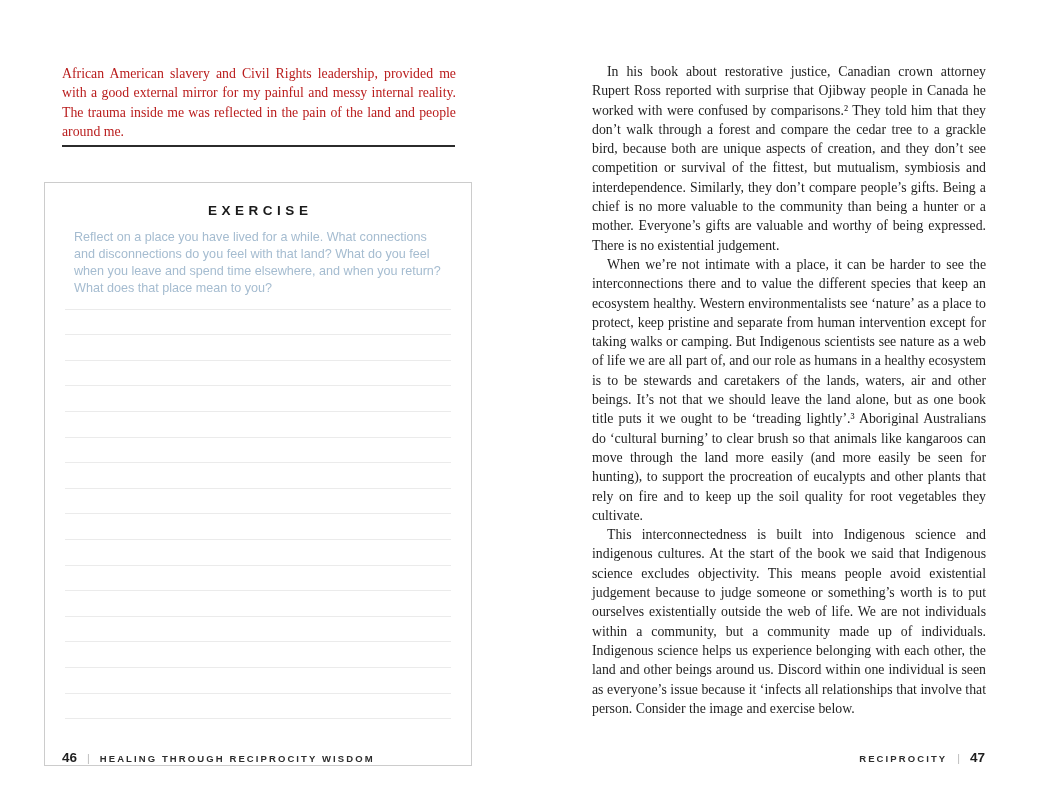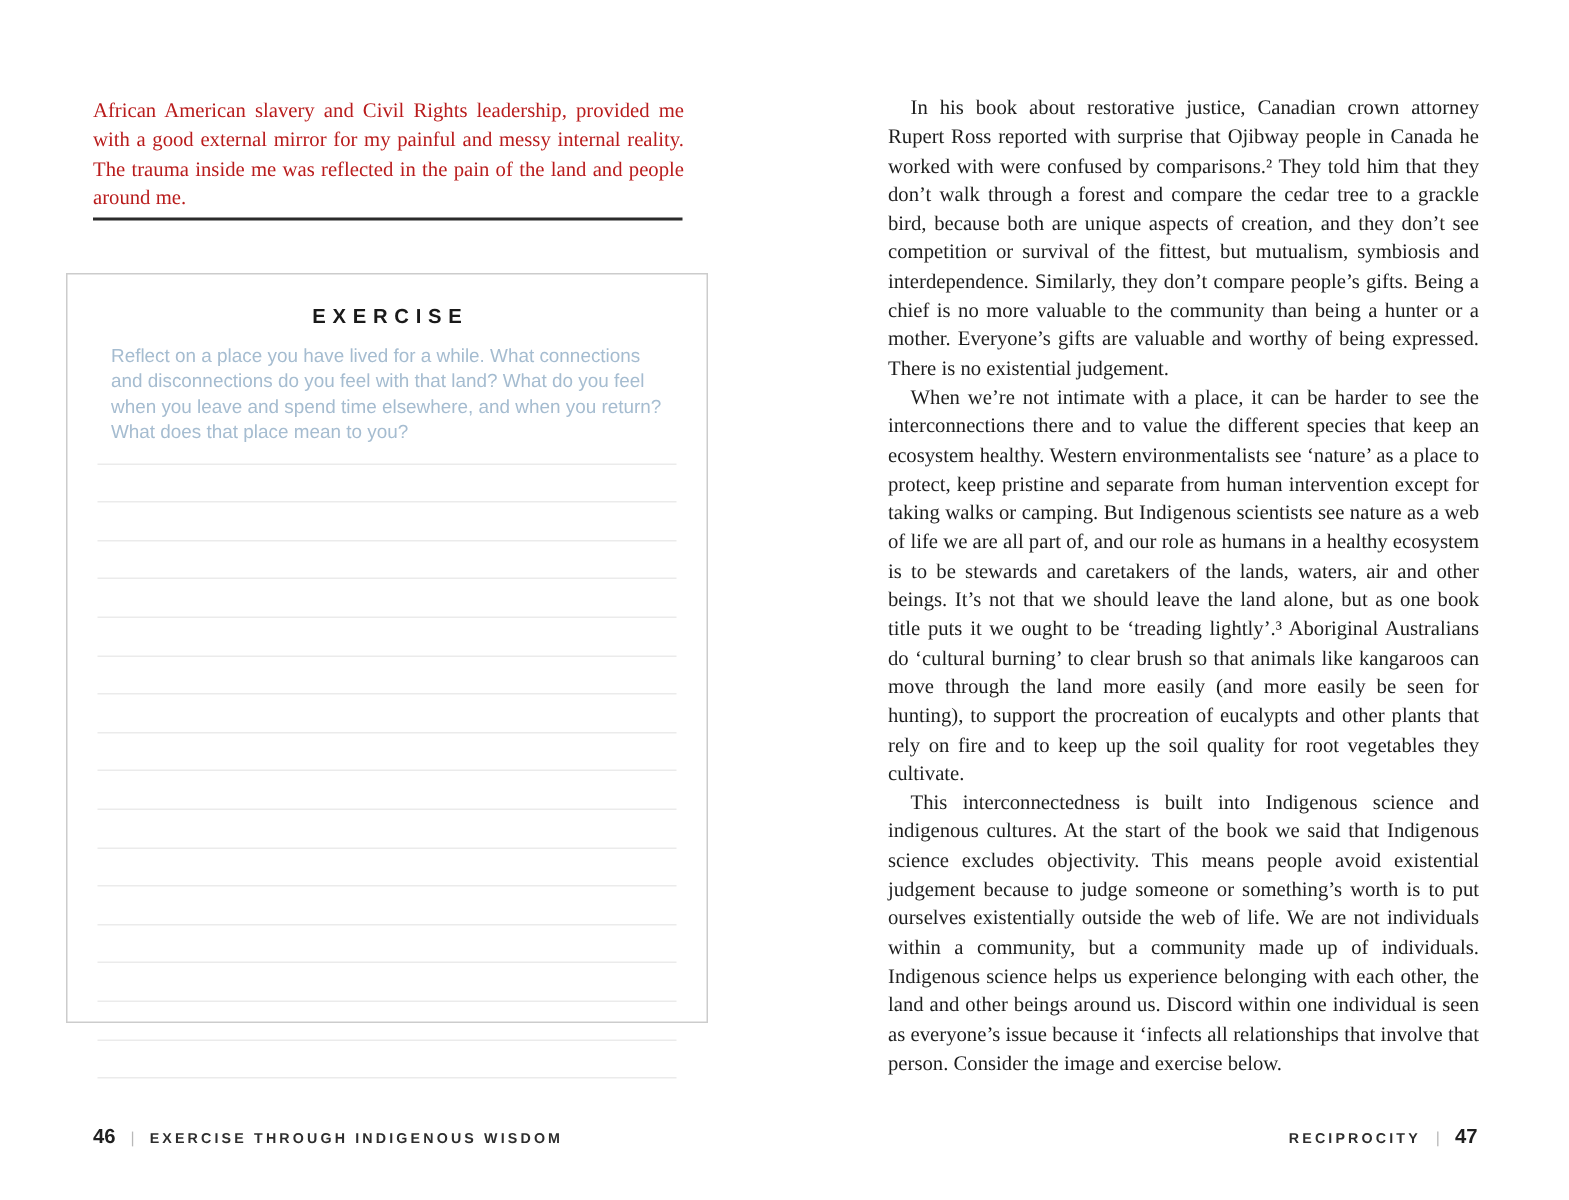--- a/index.html
+++ b/index.html
@@ -22,21 +22,21 @@
     font-size: 13.8px; line-height: 19.3px;
     text-align: justify;
     color: #1e1e1e;
   }
   .divider {
     position: absolute; left: 62px; top: 145px; width: 393px; height: 2px;
     background: #2b2b2b;
   }
   .exercise-box {
     position: absolute; left: 44px; top: 182px;
-    width: 428px; height: 500px;
+    width: 428px; height: 584px;
     border: 1px solid #cccccc;
     box-sizing: border-box;
     background: #ffffff;
   }
   .exercise-heading {
     margin: 20px 0 0 0;
     text-align: center;
     font-family: "Liberation Sans", sans-serif;
     font-weight: bold;
     font-size: 13.5px;
@@ -122,21 +122,21 @@
           <div class="ruled-line" style="border-bottom-color: rgb(235, 235, 235);"></div>
           <div class="ruled-line" style="border-bottom-color: rgb(235, 235, 235);"></div>
           <div class="ruled-line" style="border-bottom-color: rgb(235, 235, 235);"></div>
           <div class="ruled-line" style="border-bottom-color: rgb(235, 235, 235);"></div>
         </div>
     </div>
 
     <div class="footer footer-left">
       <span class="page-num">46</span>
       <span class="footer-sep">|</span>
-      <span class="footer-title">EXERCISE THROUGH INDIGENOUS WISDOM</span>
+      <span class="footer-title">HEALING THROUGH RECIPROCITY WISDOM</span>
     </div>
   </div>
 
   <div class="right-page">
 
     <div class="body-text">
       <p style="color: rgb(30, 30, 30);">In his book about restorative justice, Canadian crown attorney Rupert Ross reported with surprise that Ojibway people in Canada he worked with were confused by comparisons.² They told him that they don’t walk through a forest and compare the cedar tree to a grackle bird, because both are unique aspects of creation, and they don’t see competition or survival of the fittest, but mutualism, symbiosis and interdependence. Similarly, they don’t compare people’s gifts. Being a chief is no more valuable to the community than being a hunter or a mother. Everyone’s gifts are valuable and worthy of being expressed. There is no existential judgement.</p>
       <p style="color: rgb(30, 30, 30);">When we’re not intimate with a place, it can be harder to see the interconnections there and to value the different species that keep an ecosystem healthy. Western environmentalists see ‘nature’ as a place to protect, keep pristine and separate from human intervention except for taking walks or camping. But Indigenous scientists see nature as a web of life we are all part of, and our role as humans in a healthy ecosystem is to be stewards and caretakers of the lands, waters, air and other beings. It’s not that we should leave the land alone, but as one book title puts it we ought to be ‘treading lightly’.³ Aboriginal Australians do ‘cultural burning’ to clear brush so that animals like kangaroos can move through the land more easily (and more easily be seen for hunting), to support the procreation of eucalypts and other plants that rely on fire and to keep up the soil quality for root vegetables they cultivate.</p>
       <p style="color: rgb(30, 30, 30);">This interconnectedness is built into Indigenous science and indigenous cultures. At the start of the book we said that Indigenous science excludes objectivity. This means people avoid existential judgement because to judge someone or something’s worth is to put ourselves existentially outside the web of life. We are not individuals within a community, but a community made up of individuals. Indigenous science helps us experience belonging with each other, the land and other beings around us. Discord within one individual is seen as everyone’s issue because it ‘infects all relationships that involve that person. Consider the image and exercise below.</p>
     </div>

